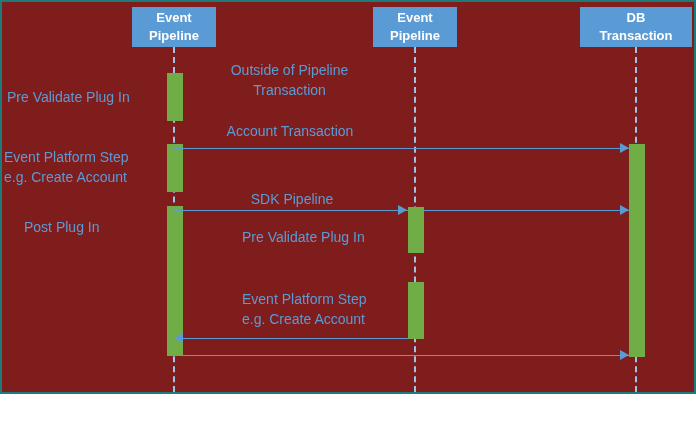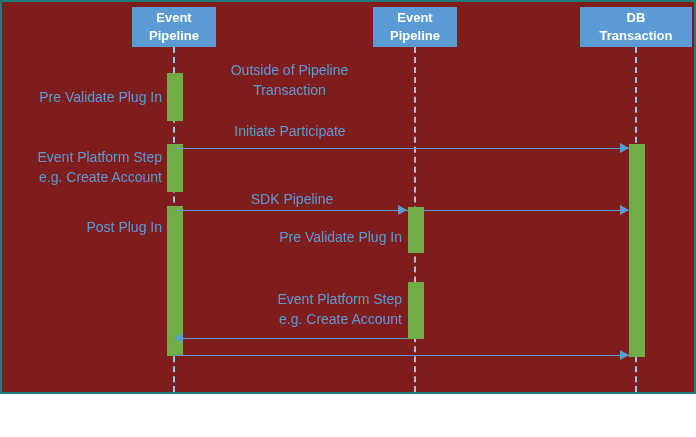--- a/index.html
+++ b/index.html
@@ -61,21 +61,21 @@
     border-right:9px solid #5B9BD5;
   }
   .label{
     position:absolute;
     color:#5B9BD5;
     font-size:14px;
     line-height:20px;
     white-space:pre-line;
   }
   .label.center{text-align:center;}
-  .label.right{text-align:right;}
+  .label.right{text-align:left;}
 </style>
 </head>
 <body>
 
 <div id="frame">
 
   <div class="lifeline-head" style="left:130px;top:5px;width:84px;height:40px;">
     <span>Event</span>
     <span>Pipeline</span>
   </div>
@@ -98,21 +98,21 @@
   <div class="activation" style="left:165px;top:142px;width:16px;height:48px;"></div>
   <div class="activation" style="left:165px;top:204px;width:16px;height:150px;"></div>
 
   <div class="activation" style="left:406px;top:205px;width:16px;height:46px;"></div>
   <div class="activation" style="left:406px;top:280px;width:16px;height:57px;"></div>
 
   <div class="activation" style="left:627px;top:142px;width:16px;height:213px;"></div>
 
   <div class="msg-line" style="left:172px;top:146px;width:455px;"></div>
   <div class="arrowhead right" style="left:618px;top:141px;"></div>
-  <div class="label center" style="left:188px;top:119px;width:200px;">Initiate Participate</div>
+  <div class="label center" style="left:188px;top:119px;width:200px;">Account Transaction</div>
 
   <div class="msg-line" style="left:172px;top:208px;width:234px;"></div>
   <div class="arrowhead right" style="left:396px;top:203px;"></div>
   <div class="label center" style="left:195px;top:187px;width:190px;">SDK Pipeline</div>
 
   <div class="msg-line" style="left:422px;top:208px;width:205px;"></div>
   <div class="arrowhead right" style="left:618px;top:203px;"></div>
 
   <div class="msg-line" style="left:181px;top:336px;width:225px;"></div>
   <div class="arrowhead left" style="left:172px;top:331px;"></div>
@@ -121,20 +121,20 @@
   <div class="arrowhead right" style="left:618px;top:348px;"></div>
 
   <div class="label right" style="left:5px;top:85px;width:155px;">Pre Validate Plug In</div>
 
   <div class="label center" style="left:190px;top:58px;width:195px;">Outside of Pipeline
 Transaction</div>
 
   <div class="label right" style="left:2px;top:145px;width:158px;">Event Platform Step
 e.g. Create Account</div>
 
-  <div class="label right" style="left:5px;top:215px;width:155px;">Post Plug In</div>
+  <div class="label right" style="left:22px;top:215px;width:155px;">Post Plug In</div>
 
   <div class="label right" style="left:240px;top:225px;width:160px;">Pre Validate Plug In</div>
 
   <div class="label right" style="left:240px;top:287px;width:160px;">Event Platform Step
 e.g. Create Account</div>
 
 </div>
 
 </body></html>

